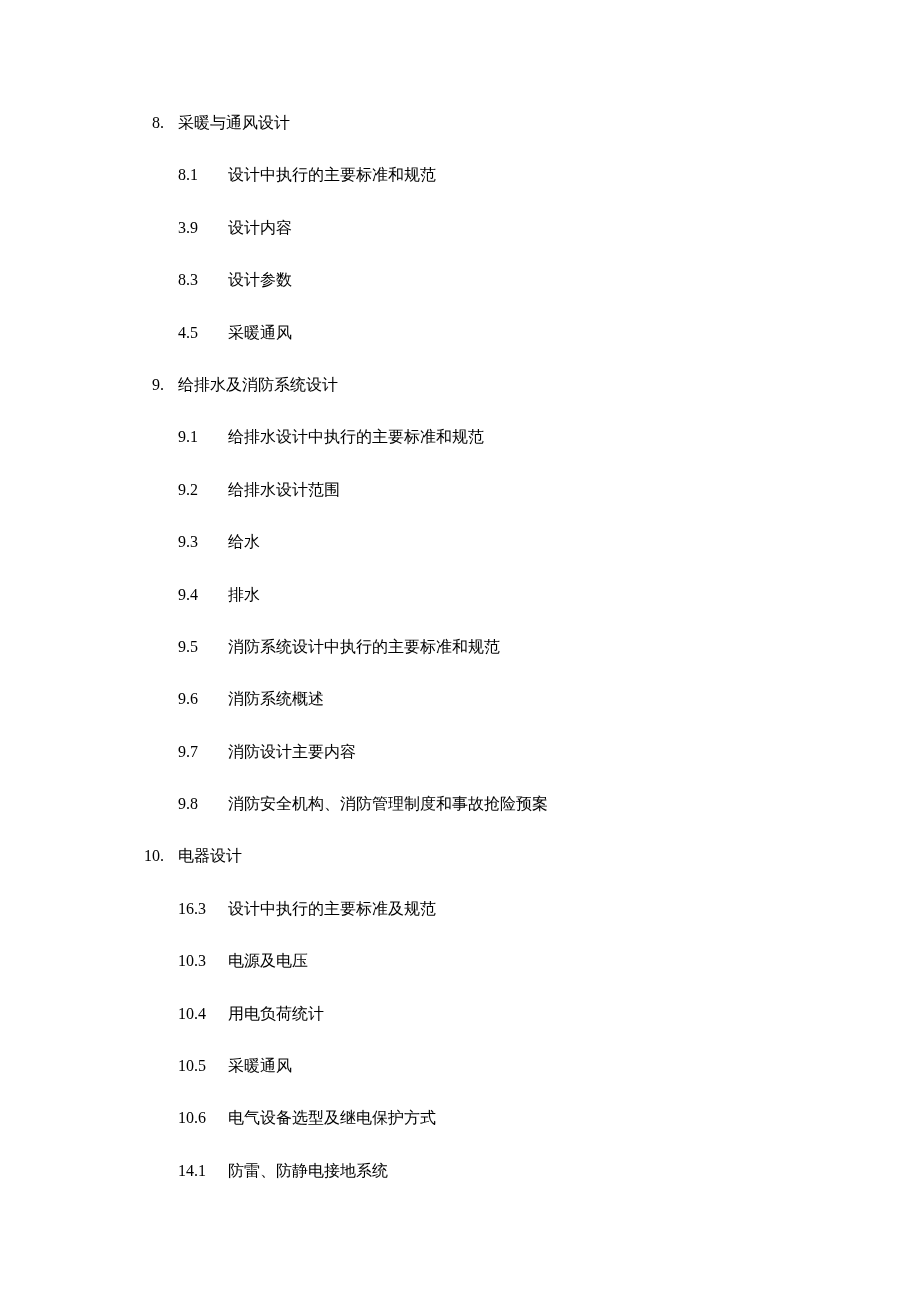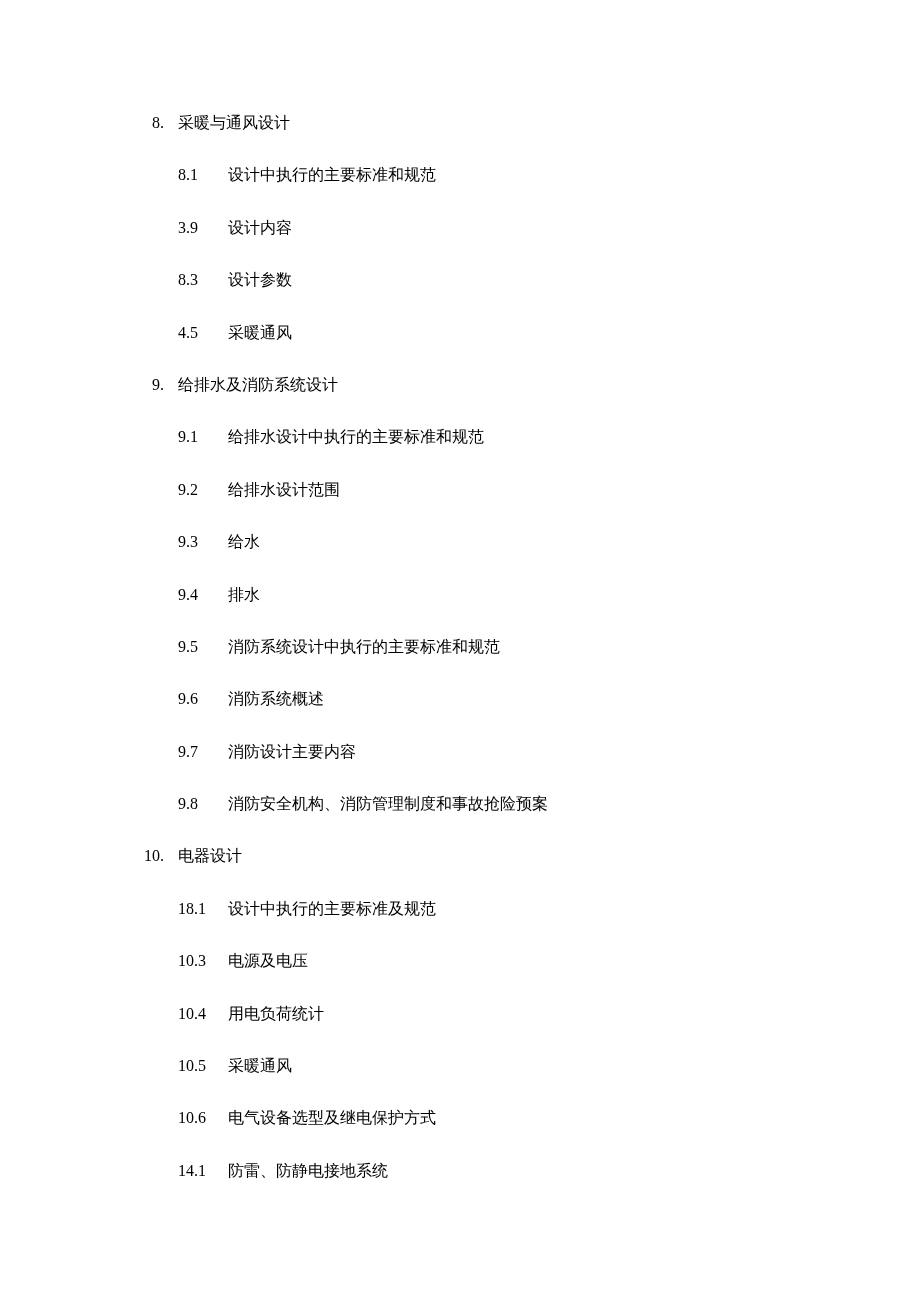--- a/index.html
+++ b/index.html
@@ -112,21 +112,21 @@
         <span class="subsection-number">9.8</span>
         <span class="subsection-title">消防安全机构、消防管理制度和事故抢险预案</span>
       </div>
     </div>
     <div class="section">
       <div class="section-header">
         <span class="section-number">10.</span>
         <span class="section-title">电器设计</span>
       </div>
       <div class="subsection">
-        <span class="subsection-number">18.1</span>
+        <span class="subsection-number">16.3</span>
         <span class="subsection-title">设计中执行的主要标准及规范</span>
       </div>
       <div class="subsection">
         <span class="subsection-number">10.3</span>
         <span class="subsection-title">电源及电压</span>
       </div>
       <div class="subsection">
         <span class="subsection-number">10.4</span>
         <span class="subsection-title">用电负荷统计</span>
       </div>

